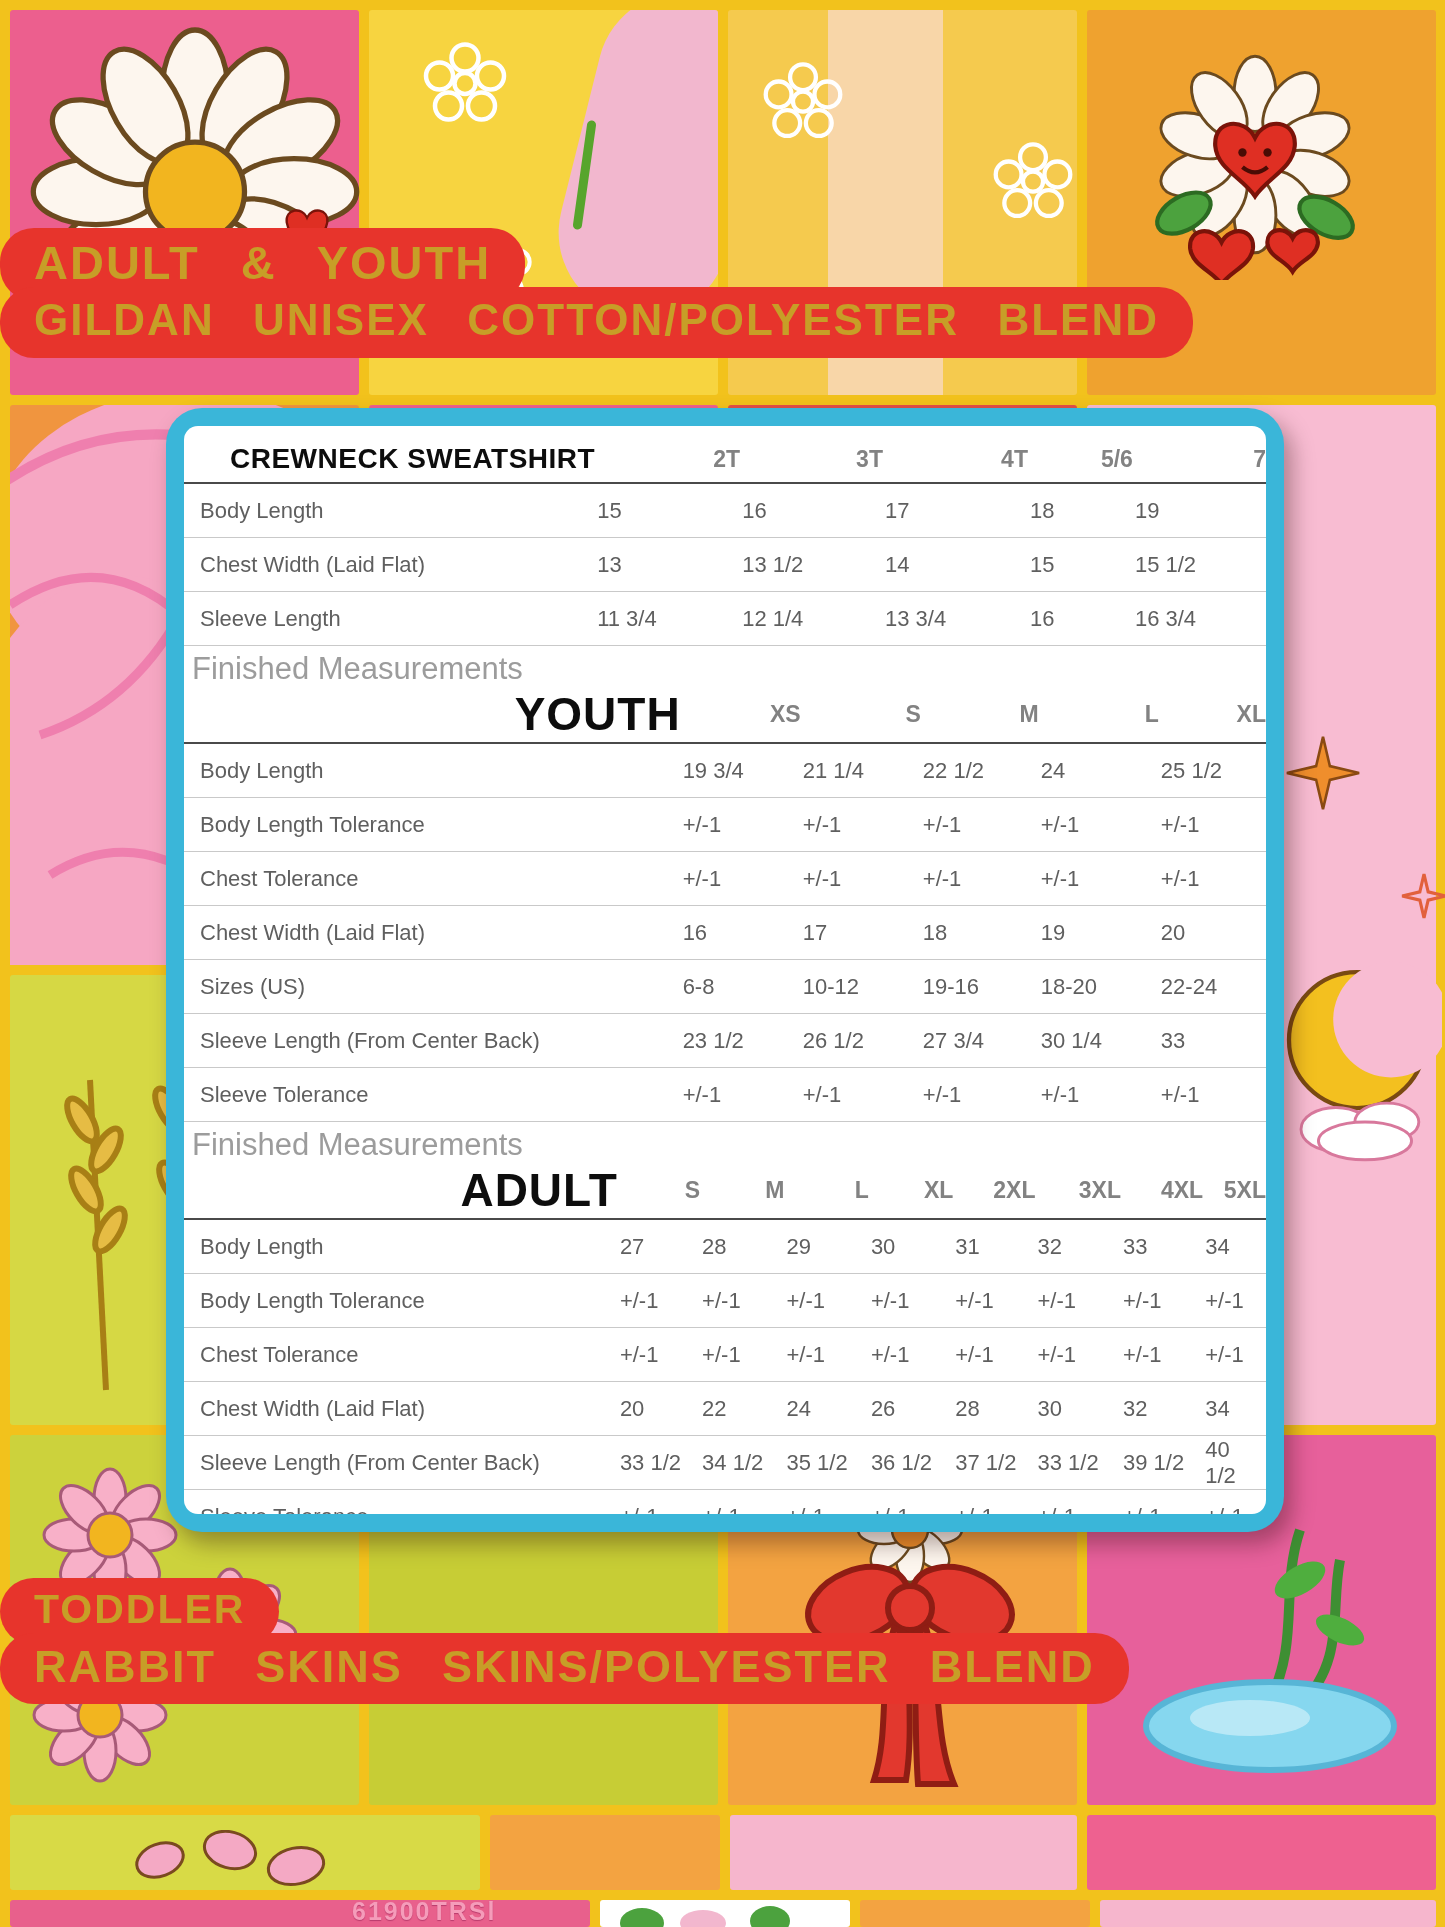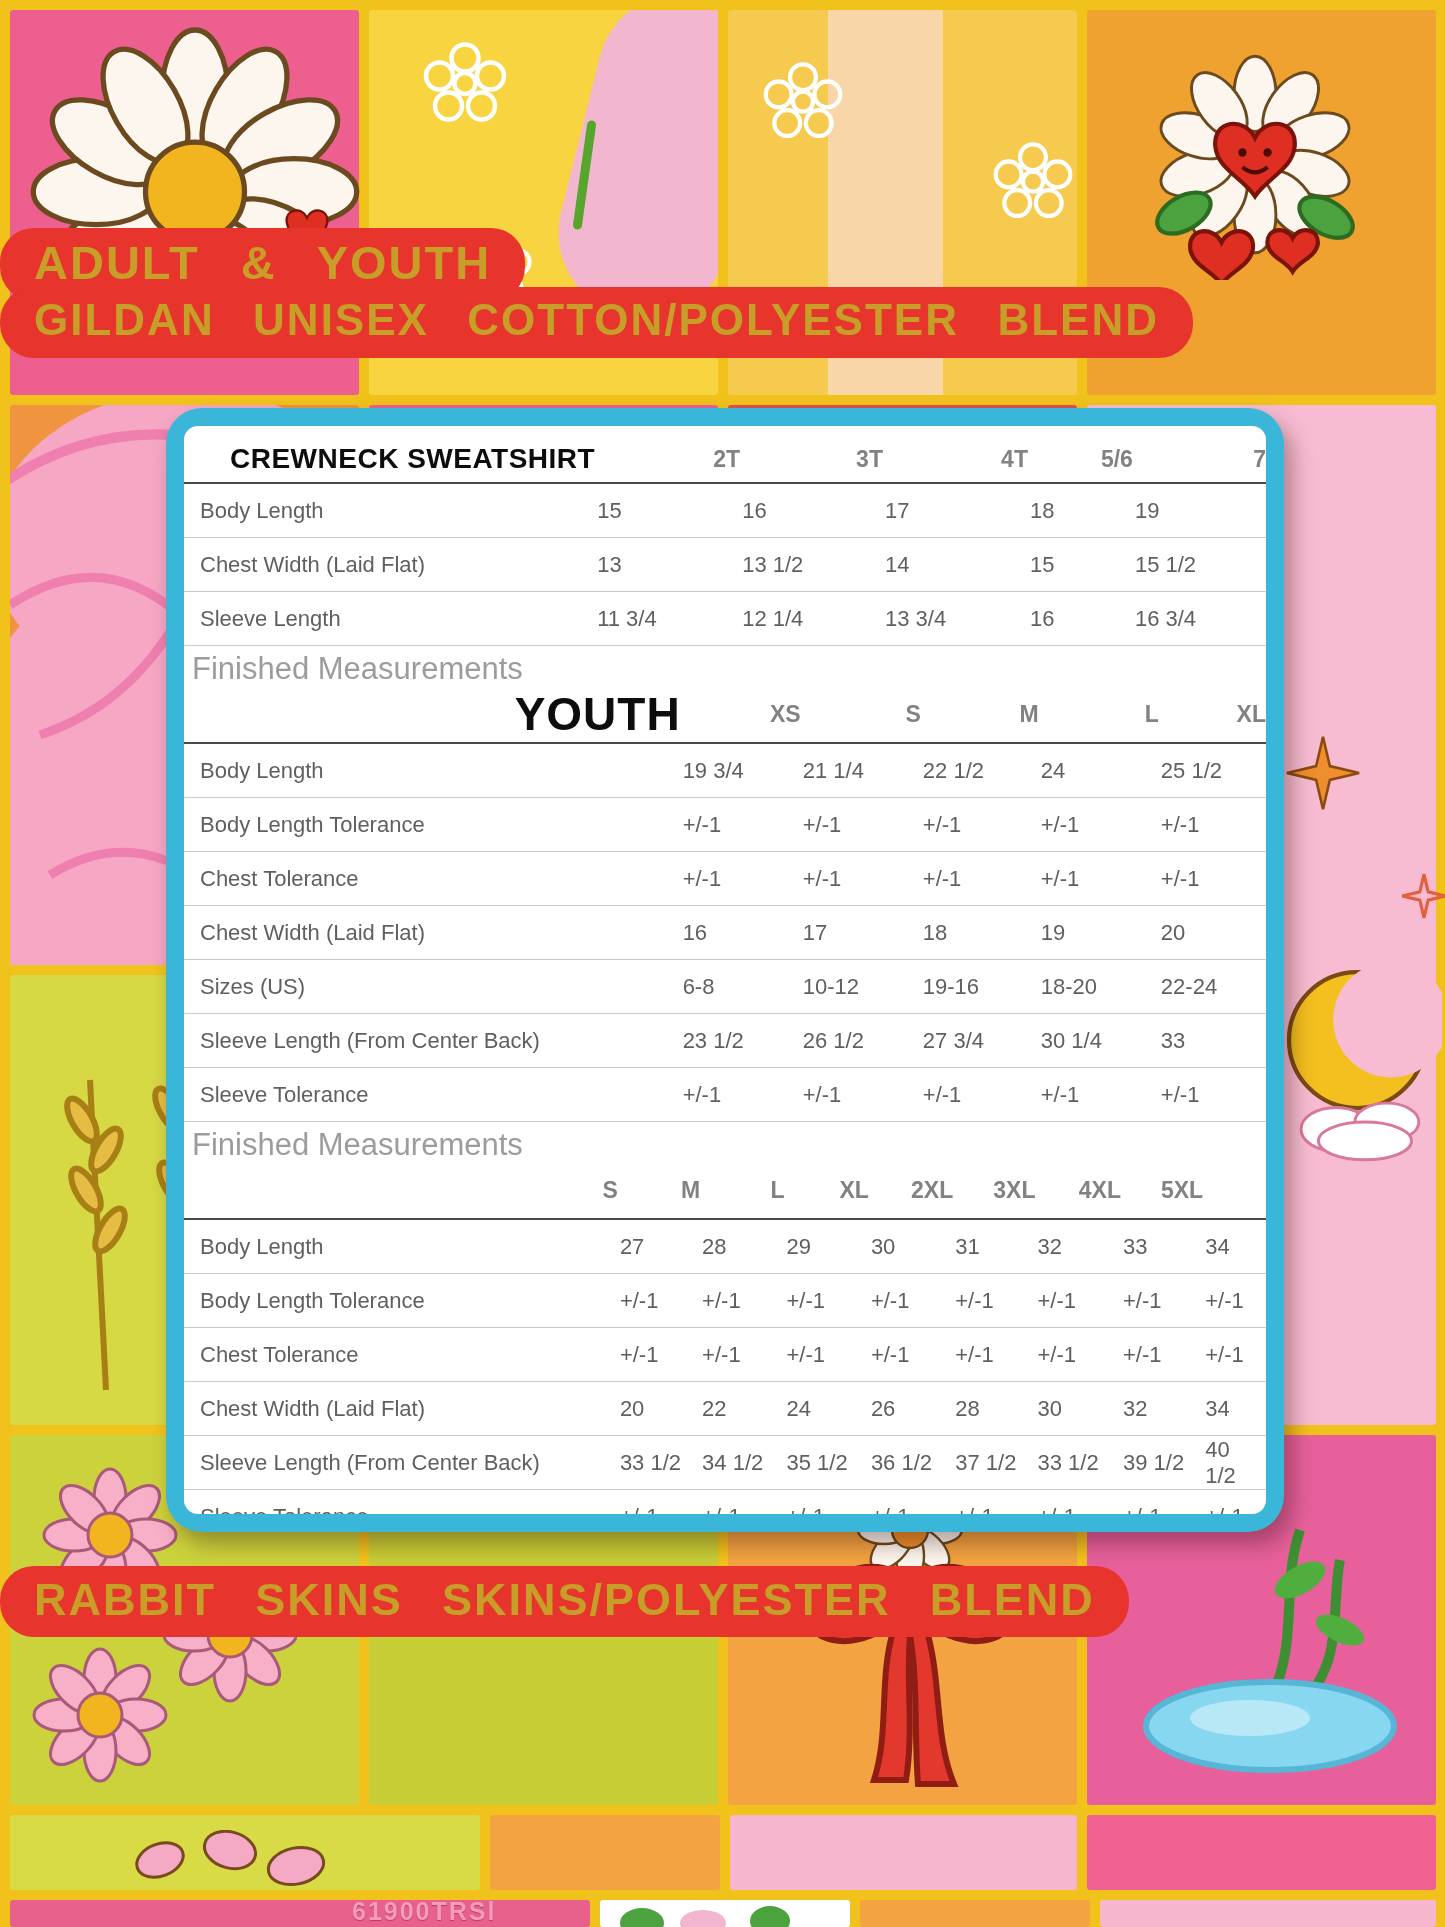--- a/index.html
+++ b/index.html
@@ -401,20 +401,21 @@
             <div class="cell value">+/-1</div>
             <div class="cell value">+/-1</div>
             <div class="cell value">+/-1</div>
             <div class="cell value">+/-1</div>
             <div class="cell value">+/-1</div>
           </div>
         </section>
       <section class="tbl big tbl-adult-sec">
           <div class="eyebrow">Finished Measurements</div>
           <div class="row header g-adult">
+            <div class="cell tbl-title big">ADULT</div>
             <div class="cell colhead">S</div>
             <div class="cell colhead">M</div>
             <div class="cell colhead">L</div>
             <div class="cell colhead">XL</div>
             <div class="cell colhead">2XL</div>
             <div class="cell colhead">3XL</div>
             <div class="cell colhead">4XL</div>
             <div class="cell colhead">5XL</div>
           </div>
           <div class="row g-adult">
@@ -481,16 +482,17 @@
             <div class="cell value">+/-1</div>
             <div class="cell value">+/-1</div>
             <div class="cell value">+/-1</div>
             <div class="cell value">+/-1</div>
           </div>
         </section>
     </div>
   </div>
 
   <div class="banner banner-bottom">
+    <span class="blob l1">TODDLER</span>
     <span class="blob l2">RABBIT SKINS SKINS/POLYESTER BLEND</span>
   </div>
 
 </div>
 
 </body></html>

